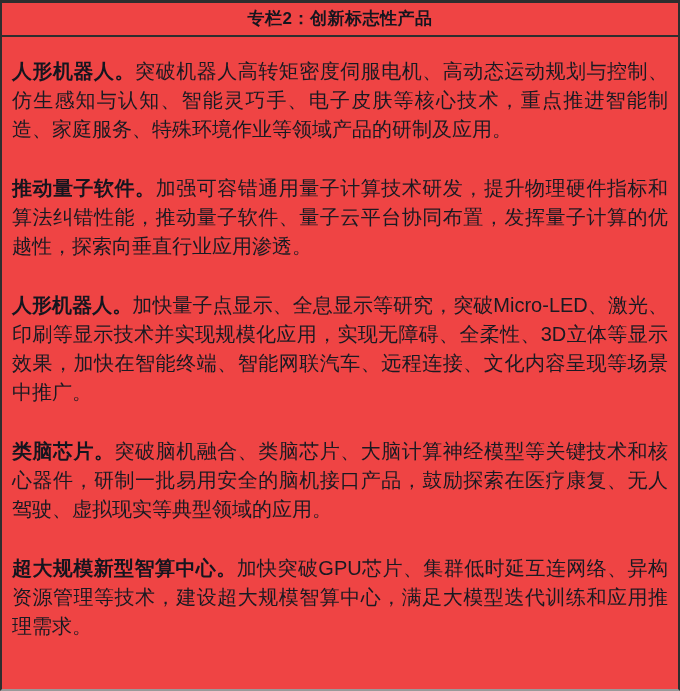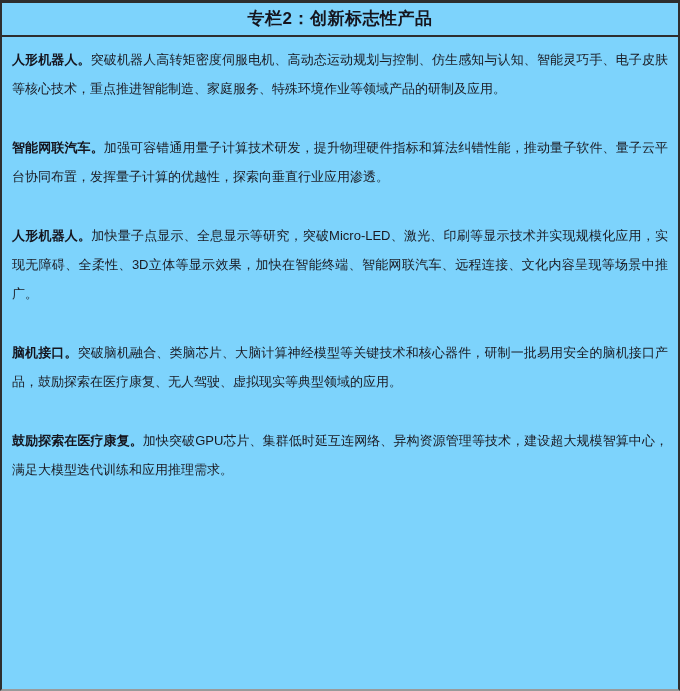--- a/index.html
+++ b/index.html
@@ -9,39 +9,39 @@
     font-family: "Liberation Sans", "DejaVu Sans", sans-serif;
   }
   .panel {
     box-sizing: border-box;
     width: 680px;
     height: 691px;
     border-left: 2px solid #2e2e2e;
     border-right: 2px solid #2e2e2e;
     border-top: 3px solid #2e2e2e;
     border-bottom: 2px solid #9a9a9a;
-    background: #7dd3fc;
+    background: #ef4444;
     overflow: hidden;
   }
   .title-bar {
     height: 32px;
     line-height: 32px;
     text-align: center;
     font-weight: bold;
     font-size: 17px;
     color: #15151e;
     border-bottom: 2px solid #2e2e2e;
     letter-spacing: 0.5px;
   }
   .box-body {
     padding: 8px 10px 2px 10px;
   }
   .entry {
-    margin: 0 0 30px 0;
-    font-size: 13px;
+    margin: 12px 0 30px 0;
+    font-size: 20px;
     line-height: 29px;
     color: #1a1a22;
     text-align: justify;
     text-justify: inter-ideograph;
   }
   .entry:last-child {
     margin-bottom: 0;
   }
   .term {
     font-weight: bold;
@@ -51,23 +51,23 @@
 </head>
 <body>
 
 <div class="panel">
   <div class="title-bar">专栏2：创新标志性产品</div>
 
   <div class="box-body">
 
     <p class="entry"><span class="term">人形机器人。</span><span>突破机器人高转矩密度伺服电机、高动态运动规划与控制、仿生感知与认知、智能灵巧手、电子皮肤等核心技术，重点推进智能制造、家庭服务、特殊环境作业等领域产品的研制及应用。</span></p>
 
-    <p class="entry"><span class="term">智能网联汽车。</span><span>加强可容错通用量子计算技术研发，提升物理硬件指标和算法纠错性能，推动量子软件、量子云平台协同布置，发挥量子计算的优越性，探索向垂直行业应用渗透。</span></p>
+    <p class="entry"><span class="term">推动量子软件。</span><span>加强可容错通用量子计算技术研发，提升物理硬件指标和算法纠错性能，推动量子软件、量子云平台协同布置，发挥量子计算的优越性，探索向垂直行业应用渗透。</span></p>
 
     <p class="entry"><span class="term">人形机器人。</span><span>加快量子点显示、全息显示等研究，突破Micro-LED、激光、印刷等显示技术并实现规模化应用，实现无障碍、全柔性、3D立体等显示效果，加快在智能终端、智能网联汽车、远程连接、文化内容呈现等场景中推广。</span></p>
 
-    <p class="entry"><span class="term">脑机接口。</span><span>突破脑机融合、类脑芯片、大脑计算神经模型等关键技术和核心器件，研制一批易用安全的脑机接口产品，鼓励探索在医疗康复、无人驾驶、虚拟现实等典型领域的应用。</span></p>
+    <p class="entry"><span class="term">类脑芯片。</span><span>突破脑机融合、类脑芯片、大脑计算神经模型等关键技术和核心器件，研制一批易用安全的脑机接口产品，鼓励探索在医疗康复、无人驾驶、虚拟现实等典型领域的应用。</span></p>
 
 
-    <p class="entry"><span class="term">鼓励探索在医疗康复。</span><span>加快突破GPU芯片、集群低时延互连网络、异构资源管理等技术，建设超大规模智算中心，满足大模型迭代训练和应用推理需求。</span></p>
+    <p class="entry"><span class="term">超大规模新型智算中心。</span><span>加快突破GPU芯片、集群低时延互连网络、异构资源管理等技术，建设超大规模智算中心，满足大模型迭代训练和应用推理需求。</span></p>
 
   </div>
 </div>
 
 </body></html>

